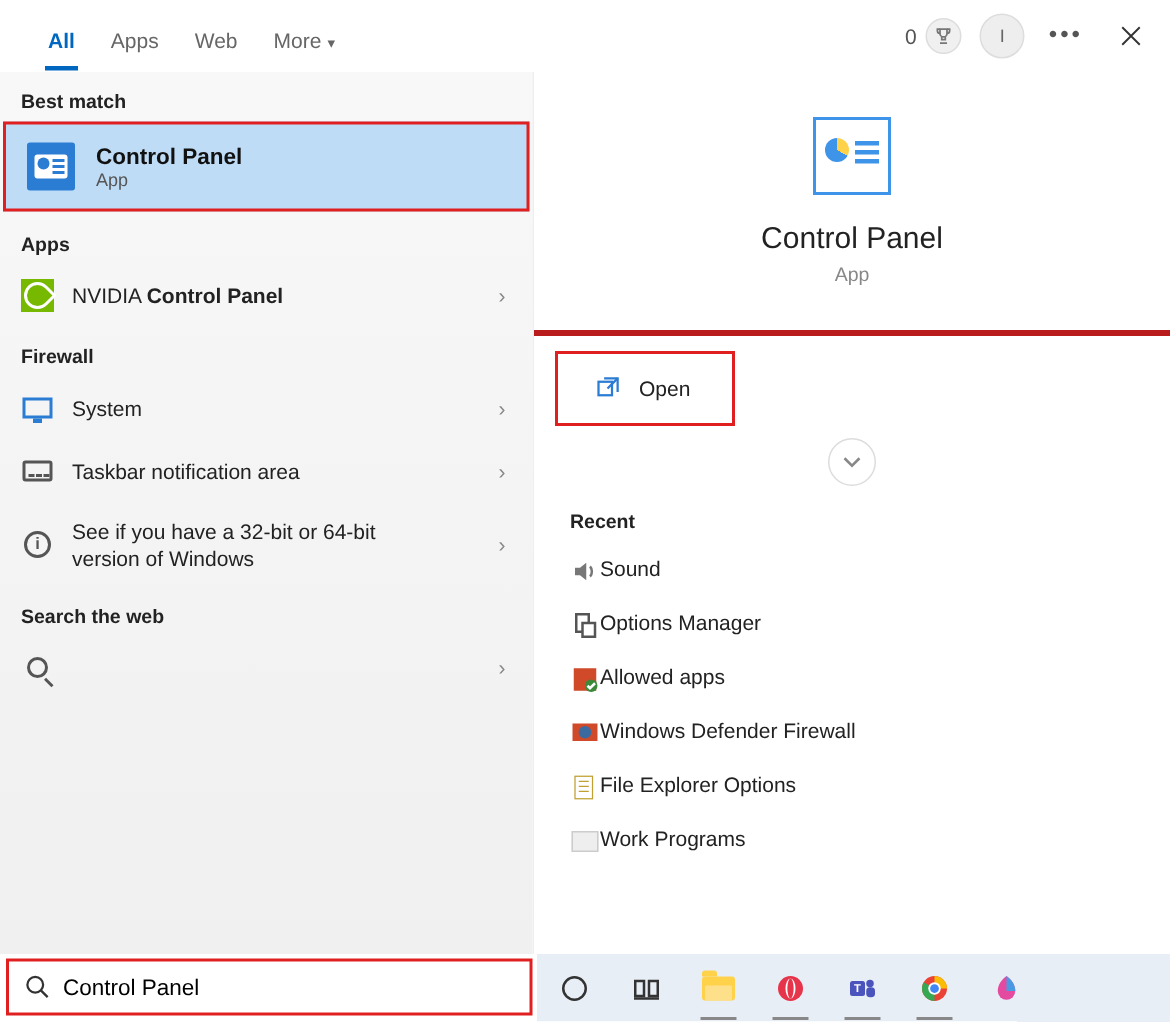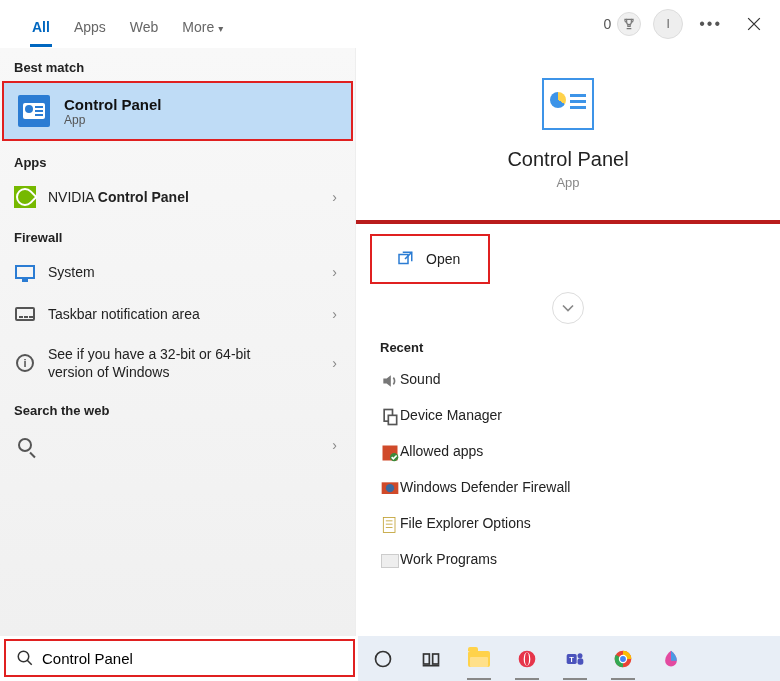--- a/index.html
+++ b/index.html
@@ -213,21 +213,21 @@
           </div>
         <span>Sound</span>
       </div>
       <div class="recent-row">
         <div class="ri">
             <svg class="svg20" viewBox="0 0 24 24" fill="none" stroke="#555" stroke-width="2">
               <rect x="5" y="3" width="10" height="14"></rect>
               <rect x="10" y="10" width="10" height="11" fill="#fff"></rect>
             </svg>
           </div>
-        <span>Device Manager</span>
+        <span>Options Manager</span>
       </div>
       <div class="recent-row">
         <div class="ri">
             <svg class="svg20" viewBox="0 0 24 24">
               <rect x="3" y="3" width="18" height="18" fill="#d04a2a"></rect>
               <circle cx="17" cy="17" r="5" fill="#3a8a3a"></circle>
               <path d="M14 17l2 2 4-4" stroke="#fff" stroke-width="2" fill="none"></path>
             </svg>
           </div>
         <span>Allowed apps</span>

